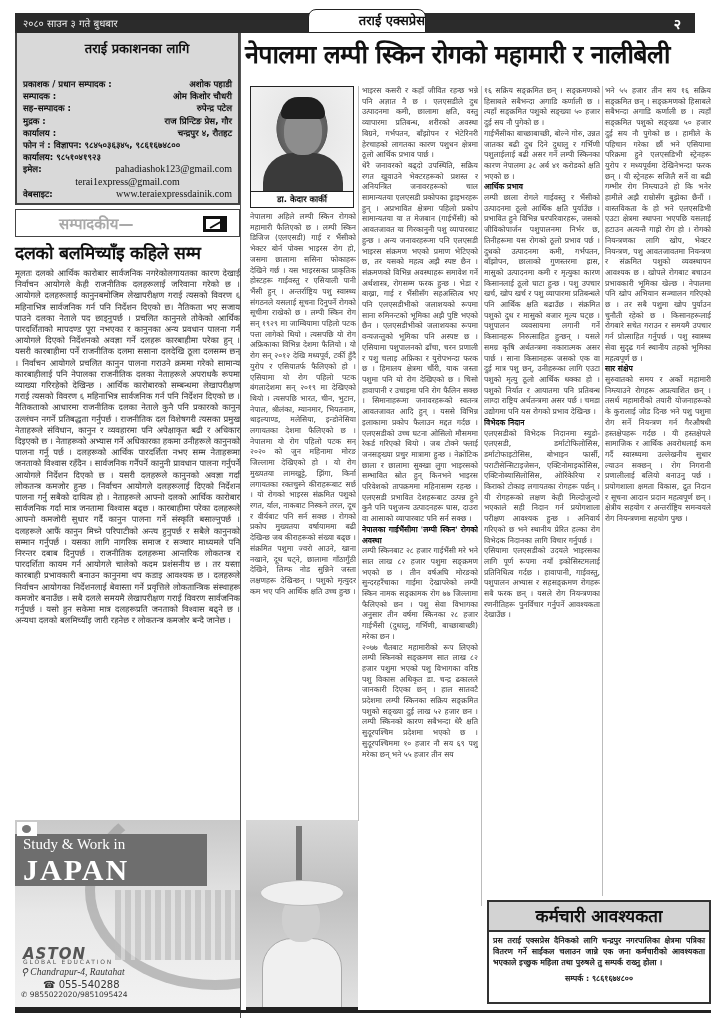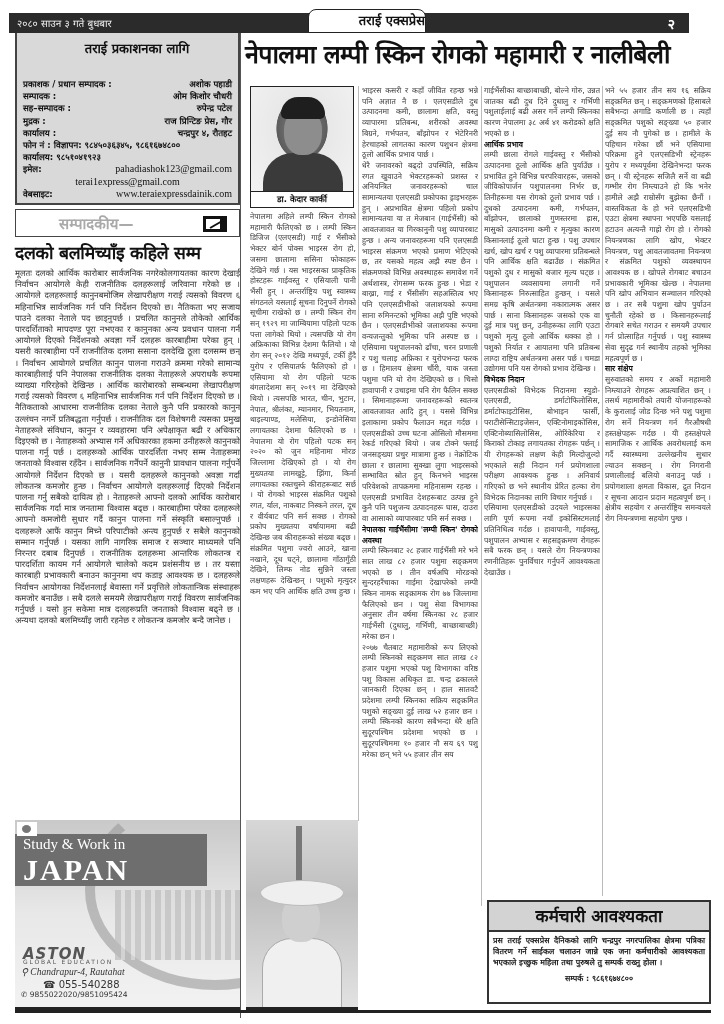--- a/index.html
+++ b/index.html
@@ -1,20 +1,20 @@
 <!DOCTYPE html>
 <html><head>
 <meta charset="utf-8">
 <style>
   * { box-sizing: border-box; margin: 0; padding: 0; }
   html, body { width: 724px; height: 1024px; background: #ffffff; overflow: hidden; }
   body { font-family: "DejaVu Sans", sans-serif; color: #222; position: relative; }
 
   
-  .topbar { position: absolute; left: 9px; top: 13px; width: 680px; height: 20px; background: #2b2b2b; }
+  .topbar { position: absolute; left: 15px; top: 13px; width: 680px; height: 20px; background: #2b2b2b; }
   .topbar .date { position: absolute; left: 8px; top: 3px; font-size: 10px; color: #f0f0f0; }
   .topbar .pageno { position: absolute; right: 14px; top: 1px; font-size: 14px; font-weight: bold; color: #fff; }
   .masthead { position: absolute; left: 308px; top: 9px; width: 118px; height: 24px; background: #fff; border: 1px solid #222; border-radius: 8px 8px 0 0; text-align: right; font-size: 13px; font-weight: bold; line-height: 22px; color: #111; }
 
   
   .imprint { position: absolute; left: 15px; top: 33px; width: 225px; height: 172px; background: #d9d9d9; border: 2px solid #444; border-top: none; }
   .imprint .ttl { text-align: center; font-size: 13px; font-weight: bold; margin-top: 6px; padding-bottom: 5px; color: #111; margin-left: 19px; }
   .imprint .rows { padding: 0 6px; font-size: 8.6px; line-height: 12.2px; color: #111; font-weight: bold; margin-top: 16px; }
   .imprint .row { display: flex; justify-content: space-between; }
   .imprint .row .k { white-space: nowrap; }
@@ -162,20 +162,21 @@
     <p class="">नेपालमा अहिले लम्पी स्किन रोगको महामारी फैलिएको छ । लम्पी स्किन डिजिज (एलएसडी) गाई र भैंसीको भेक्टर बोर्न पोक्स भाइरस रोग हो, जसमा छालामा ससिना फोकाहरू देखिने गर्छ । यस भाइरसका प्राकृतिक होस्टहरू गाईवस्तु र एसियाली पानी भैंसी हुन् । अन्तर्राष्ट्रिय पशु स्वास्थ्य संगठनले यसलाई सूचना दिनुपर्ने रोगको सूचीमा राखेको छ । लम्पी स्किन रोग सन् १९२९ मा जाम्बियामा पहिलो पटक पत्ता लागेको थियो । त्यसपछि यो रोग अफ्रिकाका विभिन्न देशमा फैलियो । यो रोग सन् २०१२ देखि मध्यपूर्व, टर्की हुँदै युरोप र एसियातर्फ फैलिएको हो । एसियामा यो रोग पहिलो पटक बंगलादेशमा सन् २०१९ मा देखिएको थियो । त्यसपछि भारत, चीन, भुटान, नेपाल, श्रीलंका, म्यानमार, भियतनाम, थाइल्याण्ड, मलेसिया, इन्डोनेसिया लगायतका देशमा फैलिएको छ । नेपालमा यो रोग पहिलो पटक सन् २०२० को जुन महिनामा मोरङ जिल्लामा देखिएको हो । यो रोग मुख्यतया लामखुट्टे, झिंगा, किर्ना लगायतका रक्तचुस्ने कीराहरूबाट सर्छ । यो रोगको भाइरस संक्रमित पशुको रगत, र्याल, नाकबाट निस्कने तरल, दूध र वीर्यबाट पनि सर्न सक्छ । रोगको प्रकोप मुख्यतया वर्षायाममा बढी देखिन्छ जब कीराहरूको संख्या बढ्छ । संक्रमित पशुमा ज्वरो आउने, खाना नखाने, दूध घट्ने, छालामा गाँठागुँठी देखिने, लिम्फ नोड सुन्निने जस्ता लक्षणहरू देखिन्छन् । पशुको मृत्युदर कम भए पनि आर्थिक क्षति उच्च हुन्छ ।</p>
   </div>
 <div class="col c2">
     <p class="">भाइरस कसरी र कहाँ जीवित रहन्छ भन्ने पनि अज्ञात नै छ । एलएसडीले दुध उत्पादनमा कमी, छालामा क्षति, वस्तु व्यापारमा प्रतिबन्ध, शरीरको अवस्था बिग्रने, गर्भपतन, बाँझोपन र भेटेरिनरी हेरचाहको लागतका कारण पशुधन क्षेत्रमा ठूलो आर्थिक प्रभाव पार्छ ।</p>
     <p class="">धेरै जनावरको बढ्दो उपस्थिति, सक्रिय रगत खुवाउने भेक्टरहरूको प्रशस्त र अनियन्त्रित जनावरहरूको चाल सामान्यतया एलएसडी प्रकोपका ड्राइभरहरू हुन् । अप्रभावित क्षेत्रमा पहिलो प्रकोप सामान्यतया या त मेजबान (गाईभैंसी) को आवतजावत या गिरकानुनी पशु व्यापारबाट हुन्छ । अन्य जनावरहरूमा पनि एलएसडी भाइरस संक्रमण भएको प्रमाण भेटिएको छ, तर यसको महत्व अझै स्पष्ट छैन । संक्रमणको विभिन्न अवस्थाहरू समावेश गर्ने अर्थशास्त्र, रोगसम्म फरक हुन्छ । भेडा र बाख्रा, गाई र भैंसीसँग सहअस्तित्व भए पनि एलएसडीभीको जलाशयको रूपमा साना रुमिनन्टको भूमिका अझै पुष्टि भएको छैन । एलएसडीभीको जलाशयका रूपमा वन्यजन्तुको भूमिका पनि अस्पष्ट छ । एसियामा पशुपालनको ढाँचा, चरन प्रणाली र पशु चलाइ अफ्रिका र युरोपभन्दा फरक छ । हिमालय क्षेत्रमा चौंरी, याक जस्ता पशुमा पनि यो रोग देखिएको छ । चिसो हावापानी र उचाइमा पनि रोग फैलिन सक्छ । सिमानाहरूमा जनावरहरूको स्वतन्त्र आवतजावत आदि हुन् । यससे विभिन्न इलाकामा प्रकोप फैलाउन मद्दत गर्दछ । एलएसडीको उच्च घटना ओसिलो मौसममा रेकर्ड गरिएको थियो । जब टोक्ने फ्लाई जनसङ्ख्या प्रचुर मात्रामा हुन्छ । नेक्रोटिक छाला र छालामा सुक्खा लुगा भाइरसको सम्भावित स्रोत हुन् किनभने भाइरस परिवेशको तापक्रममा महिनासम्म रहन्छ । एलएसडी प्रभावित देशहरूबाट उत्पन्न हुने कुनै पनि पशुजन्य उत्पादनहरू घास, दाउरा वा आसाको व्यापारबाट पनि सर्न सक्छ ।</p>
     <p class="sh">नेपालका गाईभैंसीमा 'लम्पी स्किन' रोगको अवस्था</p>
     <p class="">लम्पी स्किनबाट २८ हजार गाईभैंसी मरे भने सात लाख ८२ हजार पशुमा सङ्क्रमण भएको छ । तीन वर्षअघि मोरङको सुन्दरहरैंचाका गाईमा देखापरेको लम्पी स्किन नामक सङ्क्रामक रोग ७७ जिल्लामा फैलिएको छन । पशु सेवा विभागका अनुसार तीन वर्षमा स्किनका २८ हजार गाईभैंसी (दुधालु, गर्भिणी, बाच्छाबाच्छी) मरेका छन ।</p>
     <p class="">२०७७ चैतबाट महामारीको रूप लिएको लम्पी स्किनको सङ्क्रमण सात लाख ८२ हजार पशुमा भएको पशु विभागका वरिष्ठ पशु विकास अधिकृत डा. चन्द्र ढकालले जानकारी दिएका छन् । हाल सातवटै प्रदेशमा लम्पी स्किनका सक्रिय सङ्क्रमित पशुको सङ्ख्या दुई लाख ५२ हजार छन । लम्पी स्किनको कारण सबैभन्दा धेरै क्षति सुदूरपश्चिम प्रदेशमा भएको छ । सुदूरपश्चिममा १० हजार नौ सय ६९ पशु मरेका छन् भने ५५ हजार तीन सय</p>
   </div>
 <div class="col c3">
+    <p class="">१६ सक्रिय सङ्क्रमित छन् । सङ्क्रमणको हिसाबले सबैभन्दा अगाडि कर्णाली छ । त्यहाँ सङ्क्रमित पशुको सङ्ख्या ५० हजार दुई सय नौ पुगेको छ ।</p>
     <p class="">गाईभैंसीका बाच्छाबाच्छी, बोल्ने गोरु, उन्नत जातका बढी दुध दिने दुधालु र गर्भिणी पशुलाईलाई बढी असर गर्ने लम्पी स्किनका कारण नेपालमा ३८ अर्ब ४१ करोडको क्षति भएको छ ।</p>
     <p class="sh">आर्थिक प्रभाव</p>
     <p class="">लम्पी छाला रोगले गाईवस्तु र भैंसीको उत्पादनमा ठूलो आर्थिक क्षति पुर्याउँछ । प्रभावित हुने विभिन्न घरपरिवारहरू, जसको जीविकोपार्जन पशुपालनमा निर्भर छ, तिनीहरूमा यस रोगको ठूलो प्रभाव पर्छ । दुधको उत्पादनमा कमी, गर्भपतन, बाँझोपन, छालाको गुणस्तरमा ह्रास, मासुको उत्पादनमा कमी र मृत्युका कारण किसानलाई ठूलो घाटा हुन्छ । पशु उपचार खर्च, खोप खर्च र पशु व्यापारमा प्रतिबन्धले पनि आर्थिक क्षति बढाउँछ । संक्रमित पशुको दुध र मासुको बजार मूल्य घट्छ । पशुपालन व्यवसायमा लगानी गर्ने किसानहरू निरुत्साहित हुन्छन् । यसले समग्र कृषि अर्थतन्त्रमा नकारात्मक असर पार्छ । साना किसानहरू जसको एक वा दुई मात्र पशु छन्, उनीहरूका लागि एउटा पशुको मृत्यु ठूलो आर्थिक धक्का हो । पशुको निर्यात र आयातमा पनि प्रतिबन्ध लाग्दा राष्ट्रिय अर्थतन्त्रमा असर पर्छ । चमडा उद्योगमा पनि यस रोगको प्रभाव देखिन्छ ।</p>
     <p class="sh">विभेदक निदान</p>
     <p class="">एलएसडीको विभेदक निदानमा स्युडो-एलएसडी, डर्माटोफिलोसिस, डर्माटोफाइटोसिस, बोभाइन फार्सी, पराटीसेन्सिटाइजेसन, एक्टिनोमाइकोसिस, एक्टिनोब्यासिलोसिस, ओरिंकेरिया र किराको टोकाइ लगायतका रोगहरू पर्छन् । यी रोगहरूको लक्षण केही मिल्दोजुल्दो भएकाले सही निदान गर्न प्रयोगशाला परीक्षण आवश्यक हुन्छ । अनिवार्य गरिएको छ भने स्थानीय प्रेरित हल्का रोग विभेदक निदानका लागि विचार गर्नुपर्छ ।</p>
     <p class="">एसियामा एलएसडीको उदयले भाइरसका लागि पूर्ण रूपमा नयाँ इकोसिस्टमलाई प्रतिनिधित्व गर्दछ । हावापानी, गाईवस्तु, पशुपालन अभ्यास र सहसङ्क्रमण रोगहरू सबै फरक छन् । यसले रोग नियन्त्रणका रणनीतिहरू पुनर्विचार गर्नुपर्ने आवश्यकता देखाउँछ ।</p>
   </div>
 <div class="col c4">
     <p class="">भने ५५ हजार तीन सय १६ सक्रिय सङ्क्रमित छन् । सङ्क्रमणको हिसाबले सबैभन्दा अगाडि कर्णाली छ । त्यहाँ सङ्क्रमित पशुको सङ्ख्या ५० हजार दुई सय नौ पुगेको छ । हामीले के पहिचान गरेका छौं भने एसियामा परिक्रमा हुने एलएसडिभी स्ट्रेनहरू युरोप र मध्यपूर्वमा देखिनेभन्दा फरक छन् । यी स्ट्रेनहरू सजिलै सर्ने वा बढी गम्भीर रोग निम्त्याउने हो कि भनेर हामीले अझै राम्रोसँग बुझेका छैनौं । वास्तविकता के हो भने एलएसडिभी एउटा क्षेत्रमा स्थापना भएपछि यसलाई हटाउन अत्यन्तै गाह्रो रोग हो । रोगको नियन्त्रणका लागि खोप, भेक्टर नियन्त्रण, पशु आवतजावतमा नियन्त्रण र संक्रमित पशुको व्यवस्थापन आवश्यक छ । खोपले रोगबाट बचाउन प्रभावकारी भूमिका खेल्छ । नेपालमा पनि खोप अभियान सञ्चालन गरिएको छ । तर सबै पशुमा खोप पुर्याउन चुनौती रहेको छ । किसानहरूलाई रोगबारे सचेत गराउन र समयमै उपचार गर्न प्रोत्साहित गर्नुपर्छ । पशु स्वास्थ्य सेवा सुदृढ गर्न स्थानीय तहको भूमिका महत्वपूर्ण छ ।</p>
     <p class="sh">सार संक्षेप</p>

